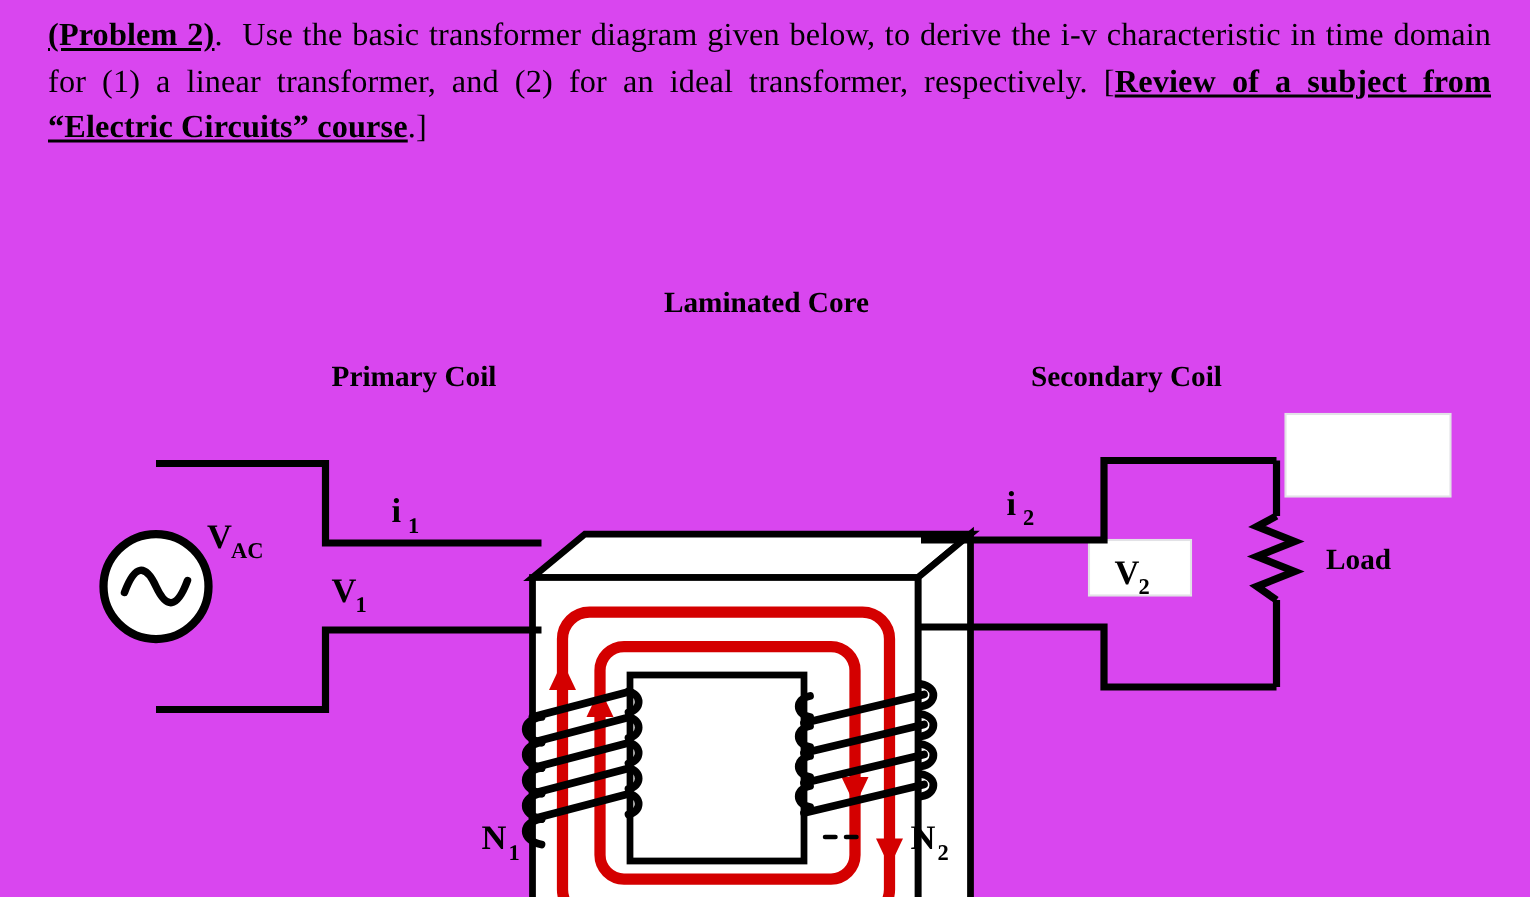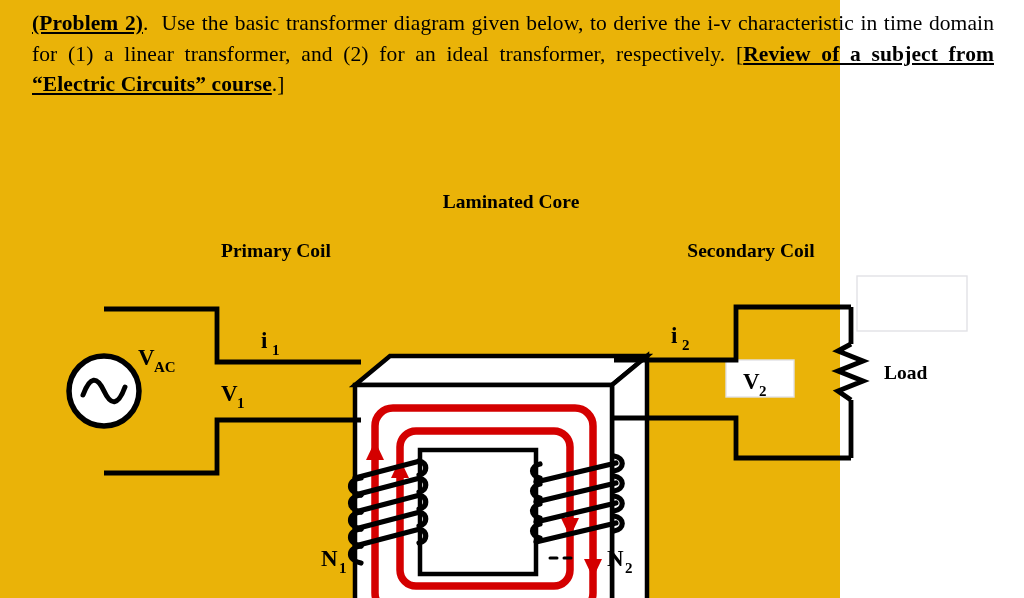--- a/index.html
+++ b/index.html
@@ -10,23 +10,23 @@
   }
   body {
     width: 1024px;
     height: 598px;
     overflow: hidden;
     font-family: "Liberation Serif", serif;
     color: #000000;
   }
   .page {
     position: relative;
-    width: 840px;
+    width: 1020px;
     height: 598px;
-    background: #eab308;
+    background: #d946ef;
   }
 
   
   .problem-text {
     position: absolute;
     left: 32px;
     top: 8px;
     width: 962px;
     font-family: "Liberation Serif", serif;
     font-size: 21.5px;

